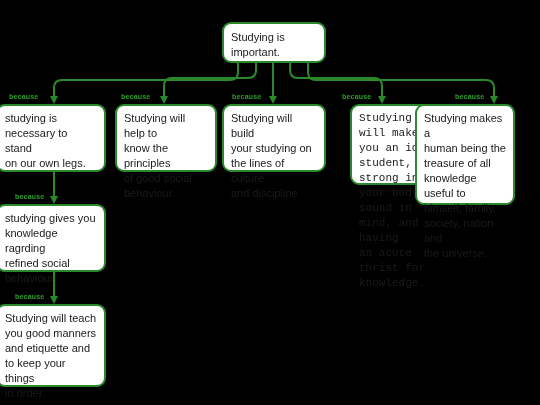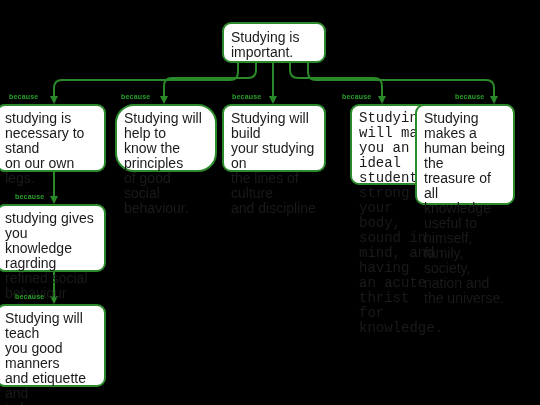--- a/index.html
+++ b/index.html
@@ -21,21 +21,21 @@
     width: 540px; height: 405px;
     pointer-events: none;
   }
   .node {
     position: absolute;
     box-sizing: border-box;
     background: #ffffff;
     border: 2px solid #2a8a2a;
     border-radius: 9px;
     color: #1a1a1a;
-    font-size: 14px;
+    font-size: 11px;
     line-height: 15px;
     padding: 5px 7px 4px 7px;
     white-space: pre-line;
     z-index: 3;
   }
   .node.root {
     padding-top: 6px;
   }
   .link-label {
     position: absolute;
@@ -84,21 +84,21 @@
   <span class="link-label" style="left:15px; top:193px;">because</span>
   <span class="link-label" style="left:15px; top:293px;">because</span>
 
   <div class="node root" style="left:222px; top:22px; width:104px; height:41px;">Studying is
 important.</div>
 
   <div class="node" style="left:-4px; top:104px; width:110px; height:68px;">studying is
 necessary to stand
 on our own legs.</div>
 
-  <div class="node" style="left:115px; top:104px; width:102px; height:68px;border-radius:19px;">Studying will help to
+  <div class="node" style="left:115px; top:104px; width:102px; height:68px;">Studying will help to
 know the principles
 of good social
 behaviour.</div>
 
   <div class="node" style="left:222px; top:104px; width:104px; height:68px;">Studying will build
 your studying on
 the lines of culture
 and discipline</div>
 
   <div class="node" style="left:350px; top:104px; width:100px; height:81px;font-family:Liberation Mono, monospace;">Studying will make

